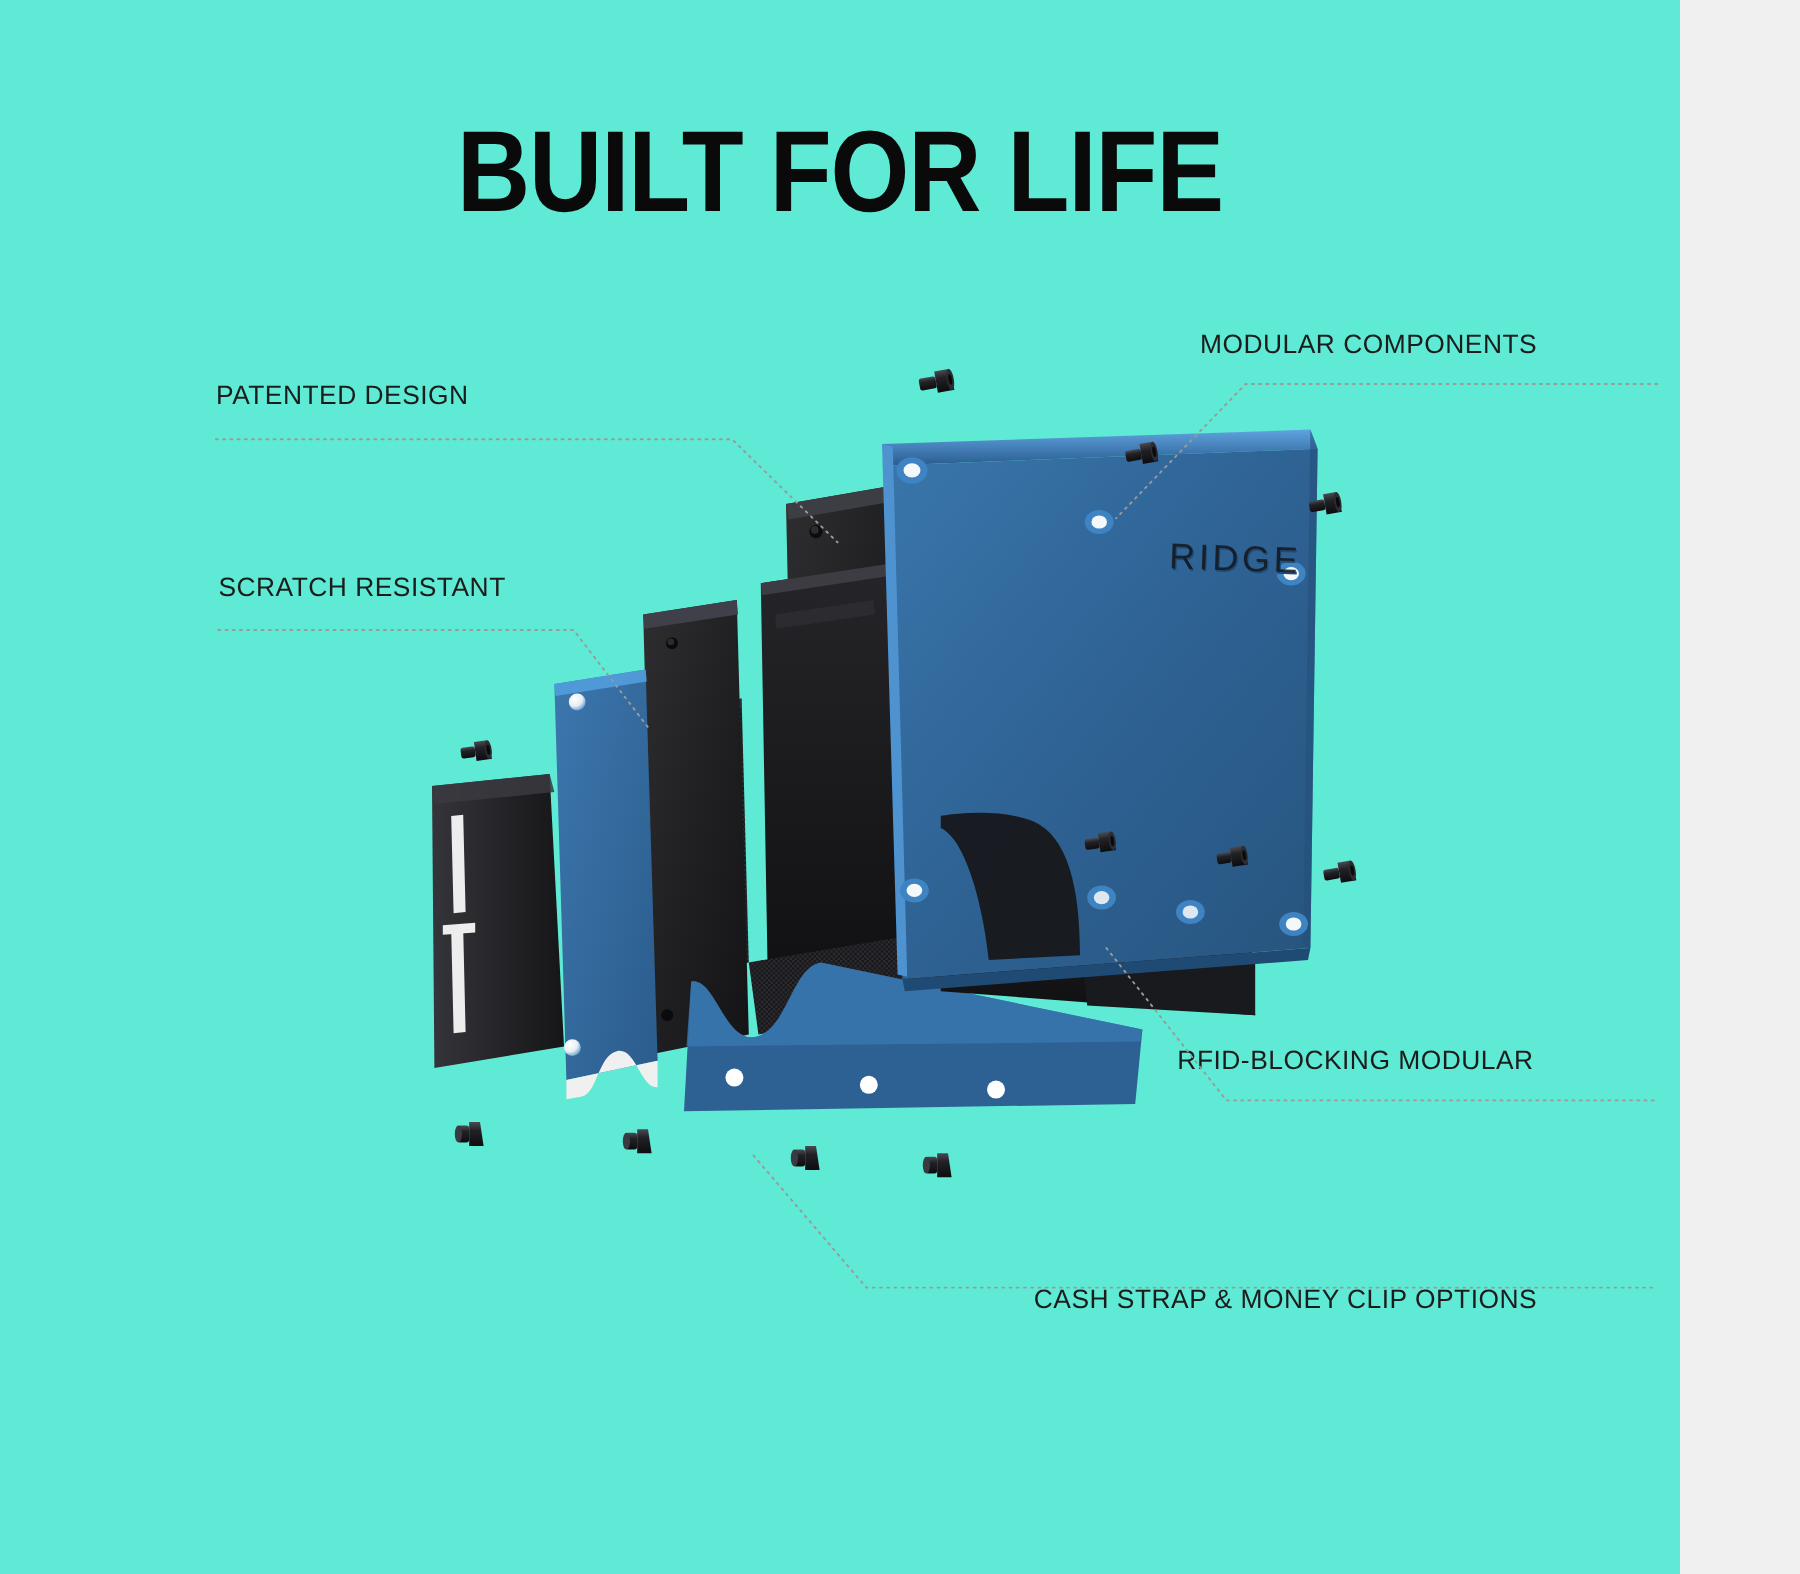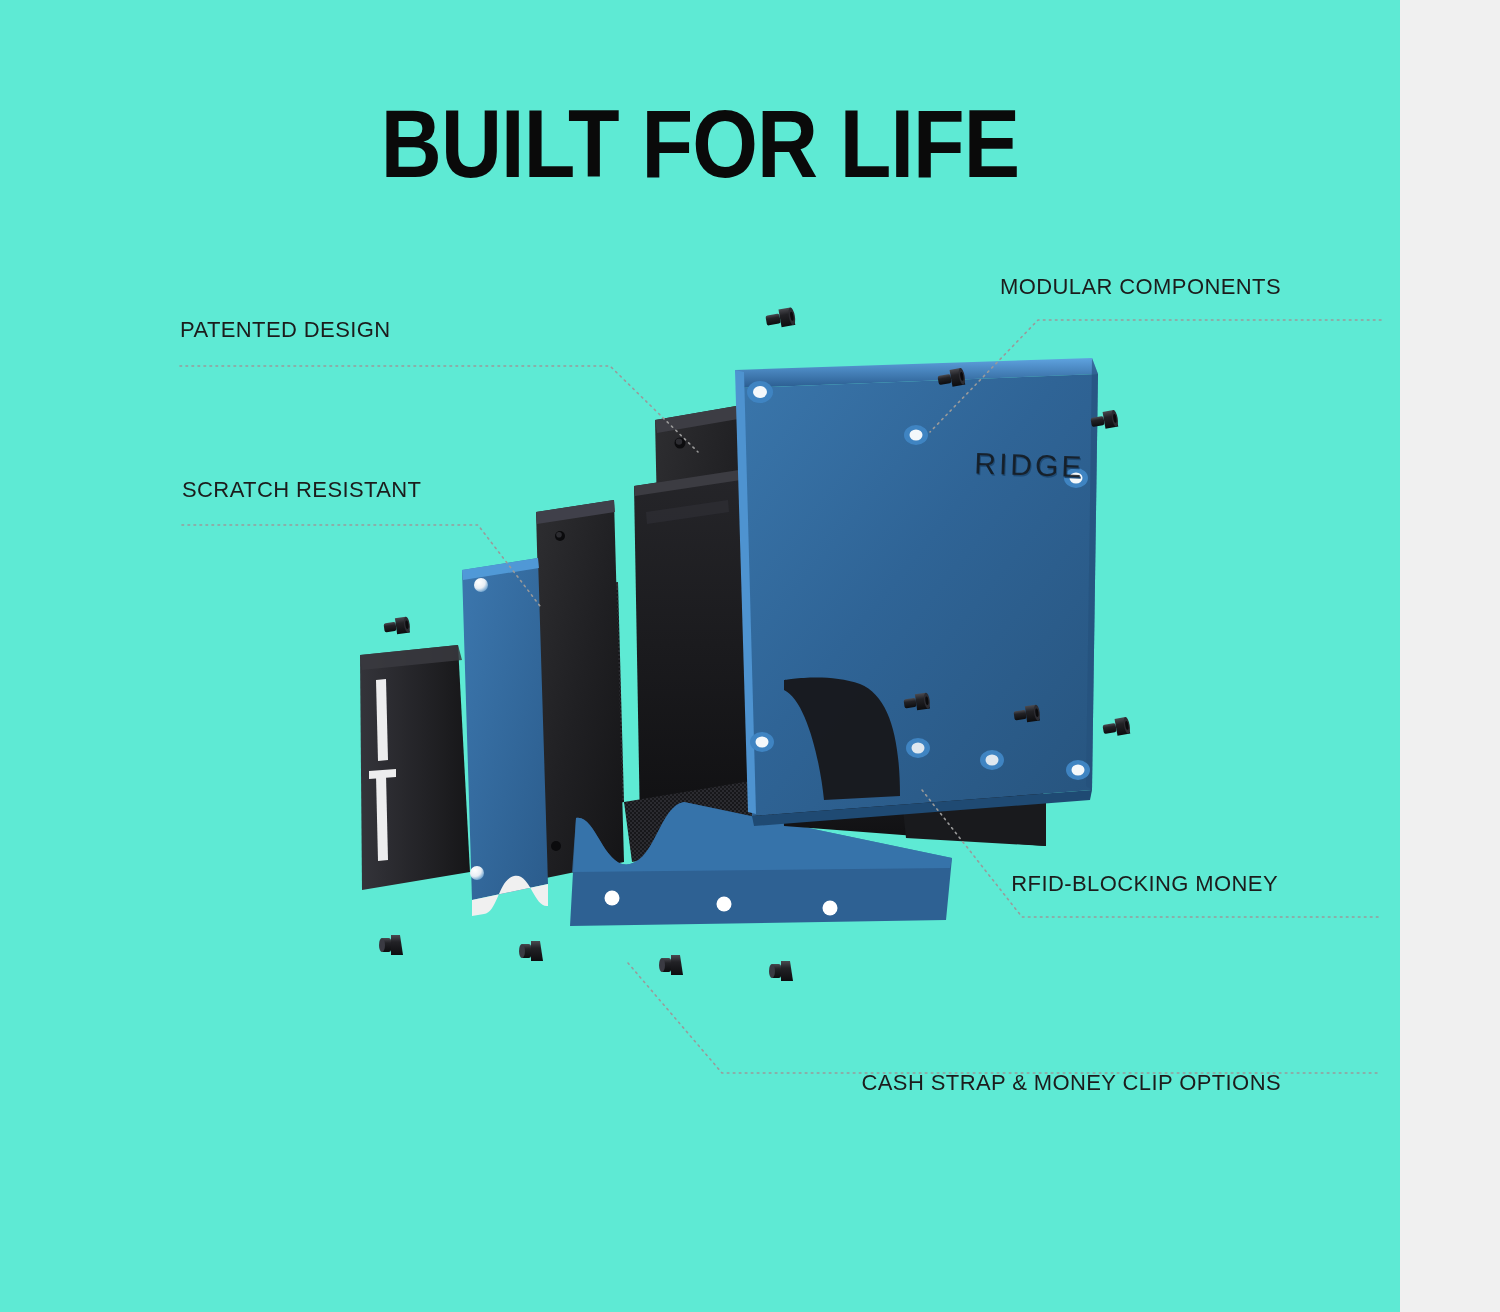--- a/index.html
+++ b/index.html
@@ -307,17 +307,17 @@
     <path class="leader" d="M1378,917 L1022,917 L922,790"></path>
     <path class="leader" d="M628,963 L722,1073 L1381,1073"></path>
   </svg>
 
   <div class="callout" style="left:180px; top:317px;">PATENTED DESIGN</div>
 
   <div class="callout" style="left:182px; top:477px;">SCRATCH RESISTANT</div>
 
   <div class="callout right" style="right:119px; top:274px;">MODULAR COMPONENTS</div>
 
-  <div class="callout right" style="right:122px; top:871px;">RFID-BLOCKING MONEY</div>
+  <div class="callout right" style="right:122px; top:871px;">RFID-BLOCKING MODULAR</div>
 
   <div class="callout right" style="right:119px; top:1022px;margin-top:48px;">CASH STRAP &amp; MONEY CLIP OPTIONS</div>
 
 </div>
 
 </body></html>

